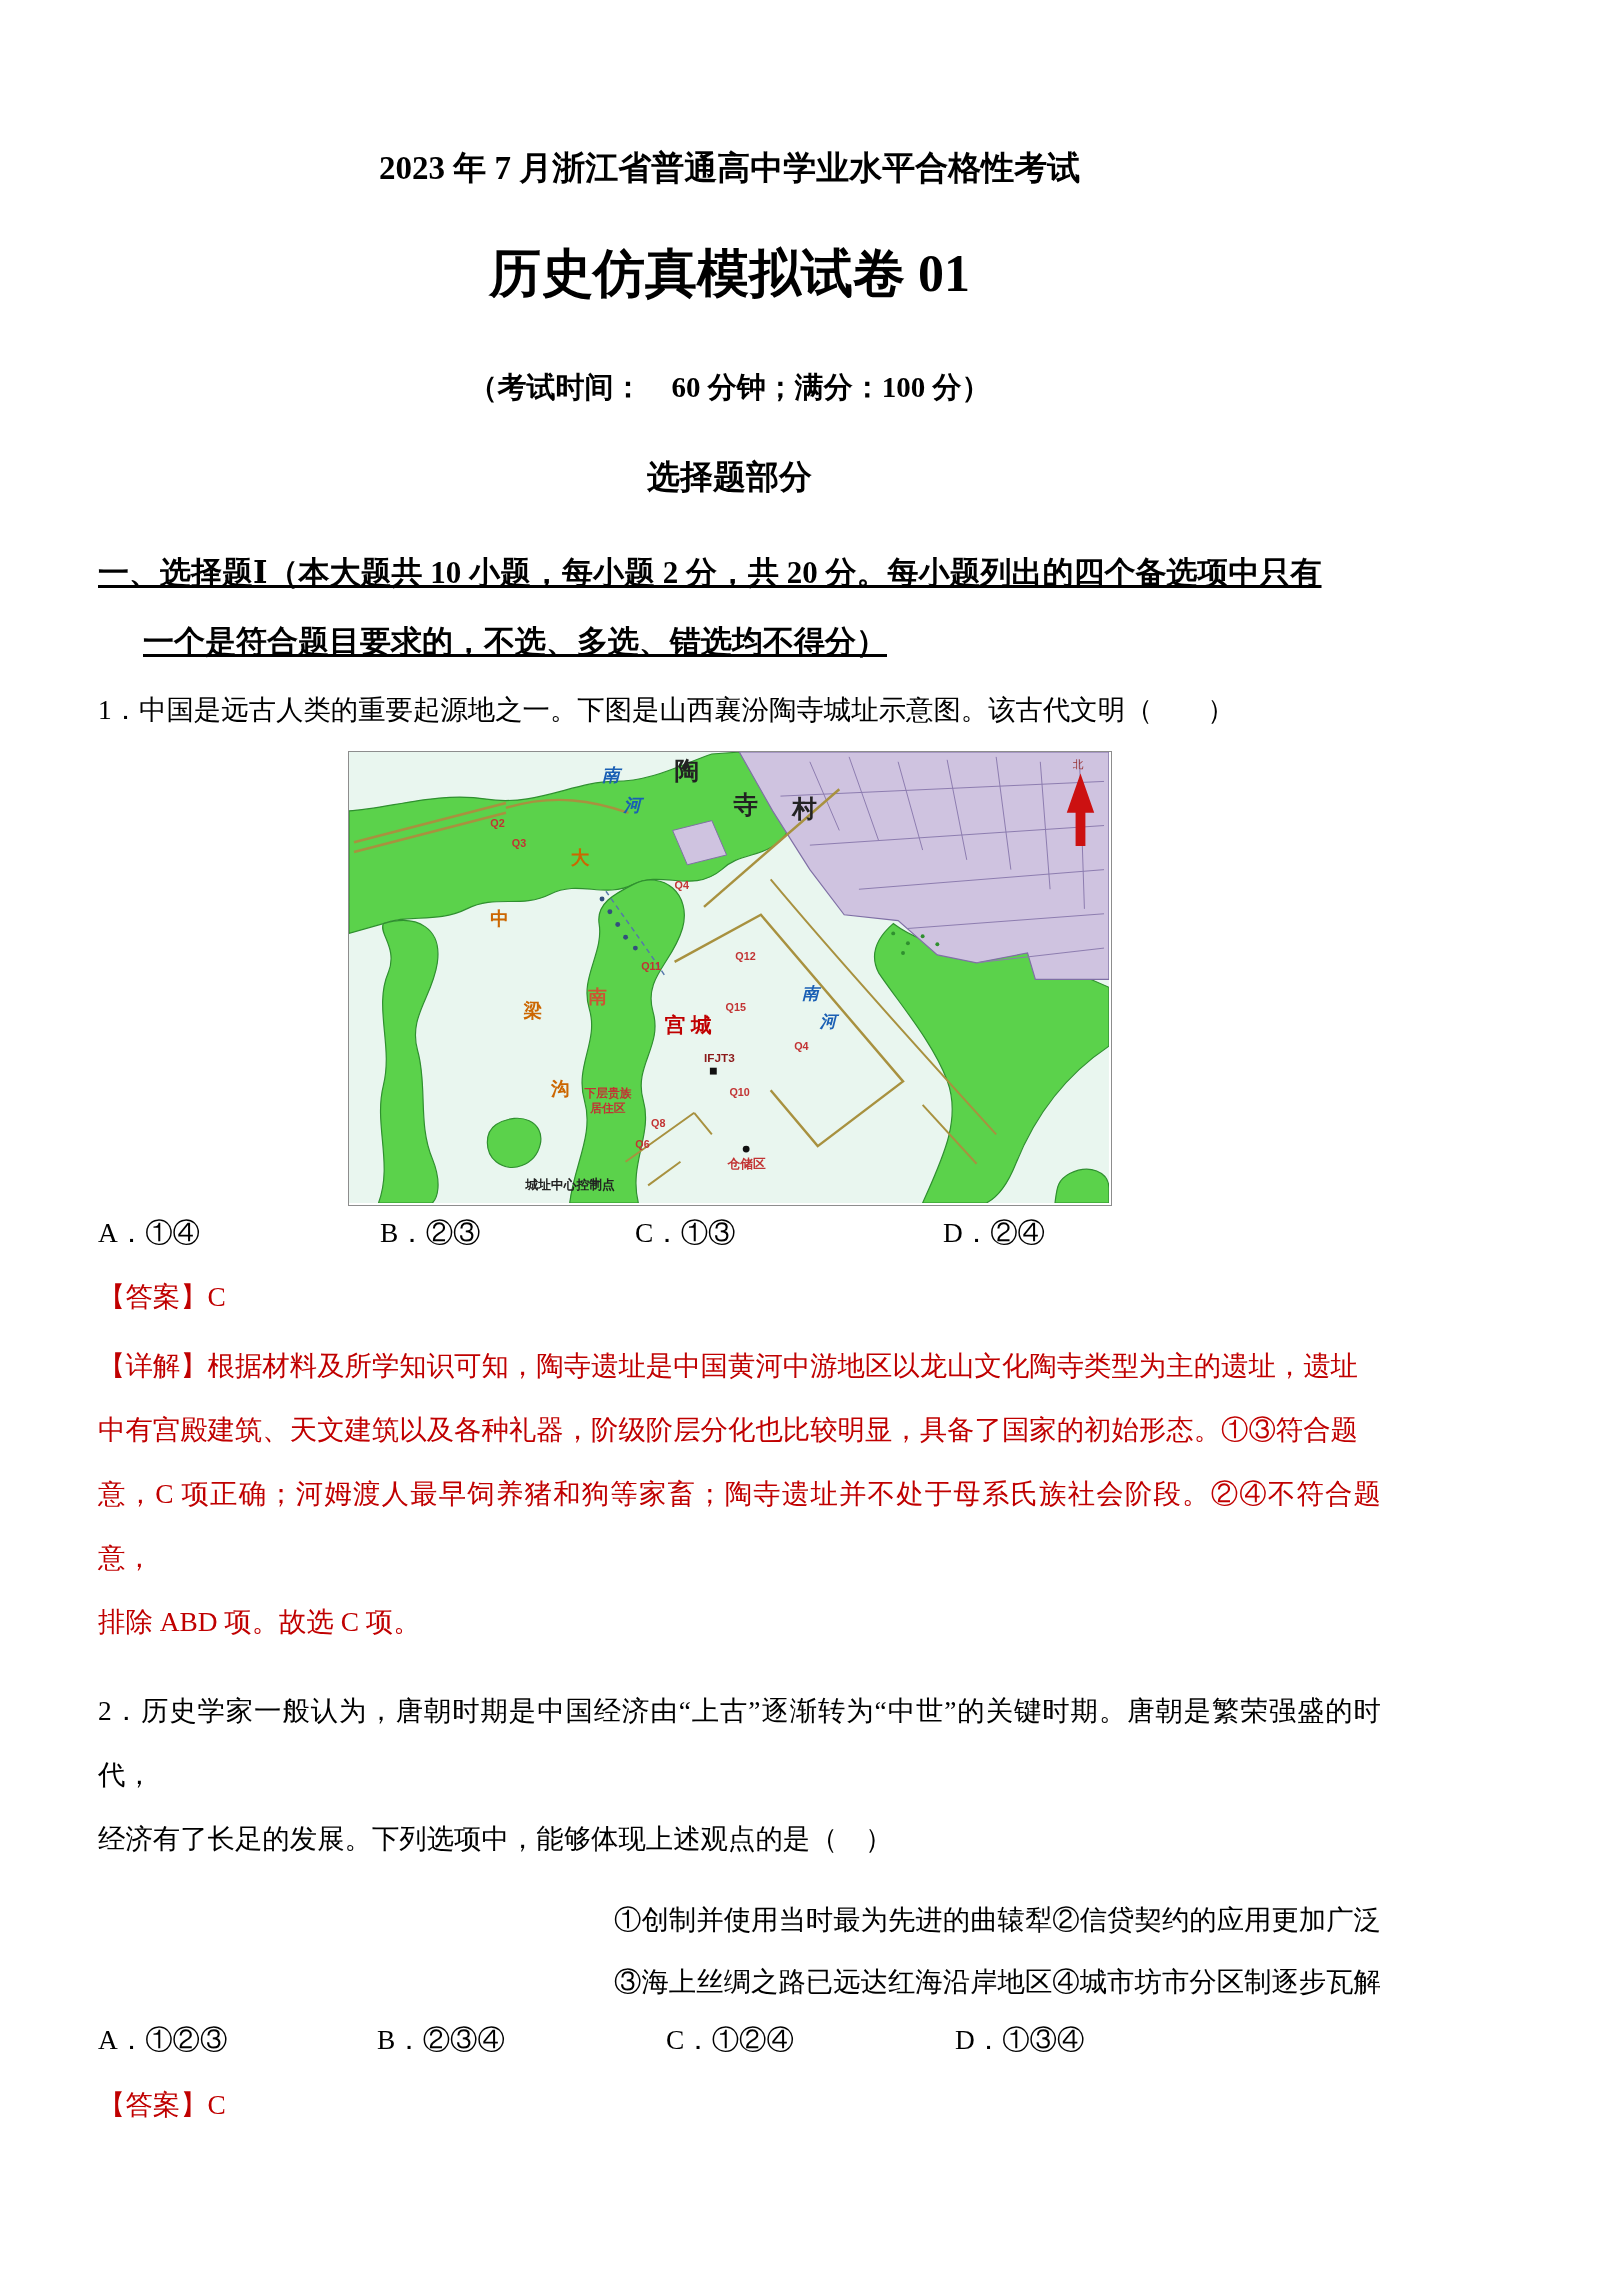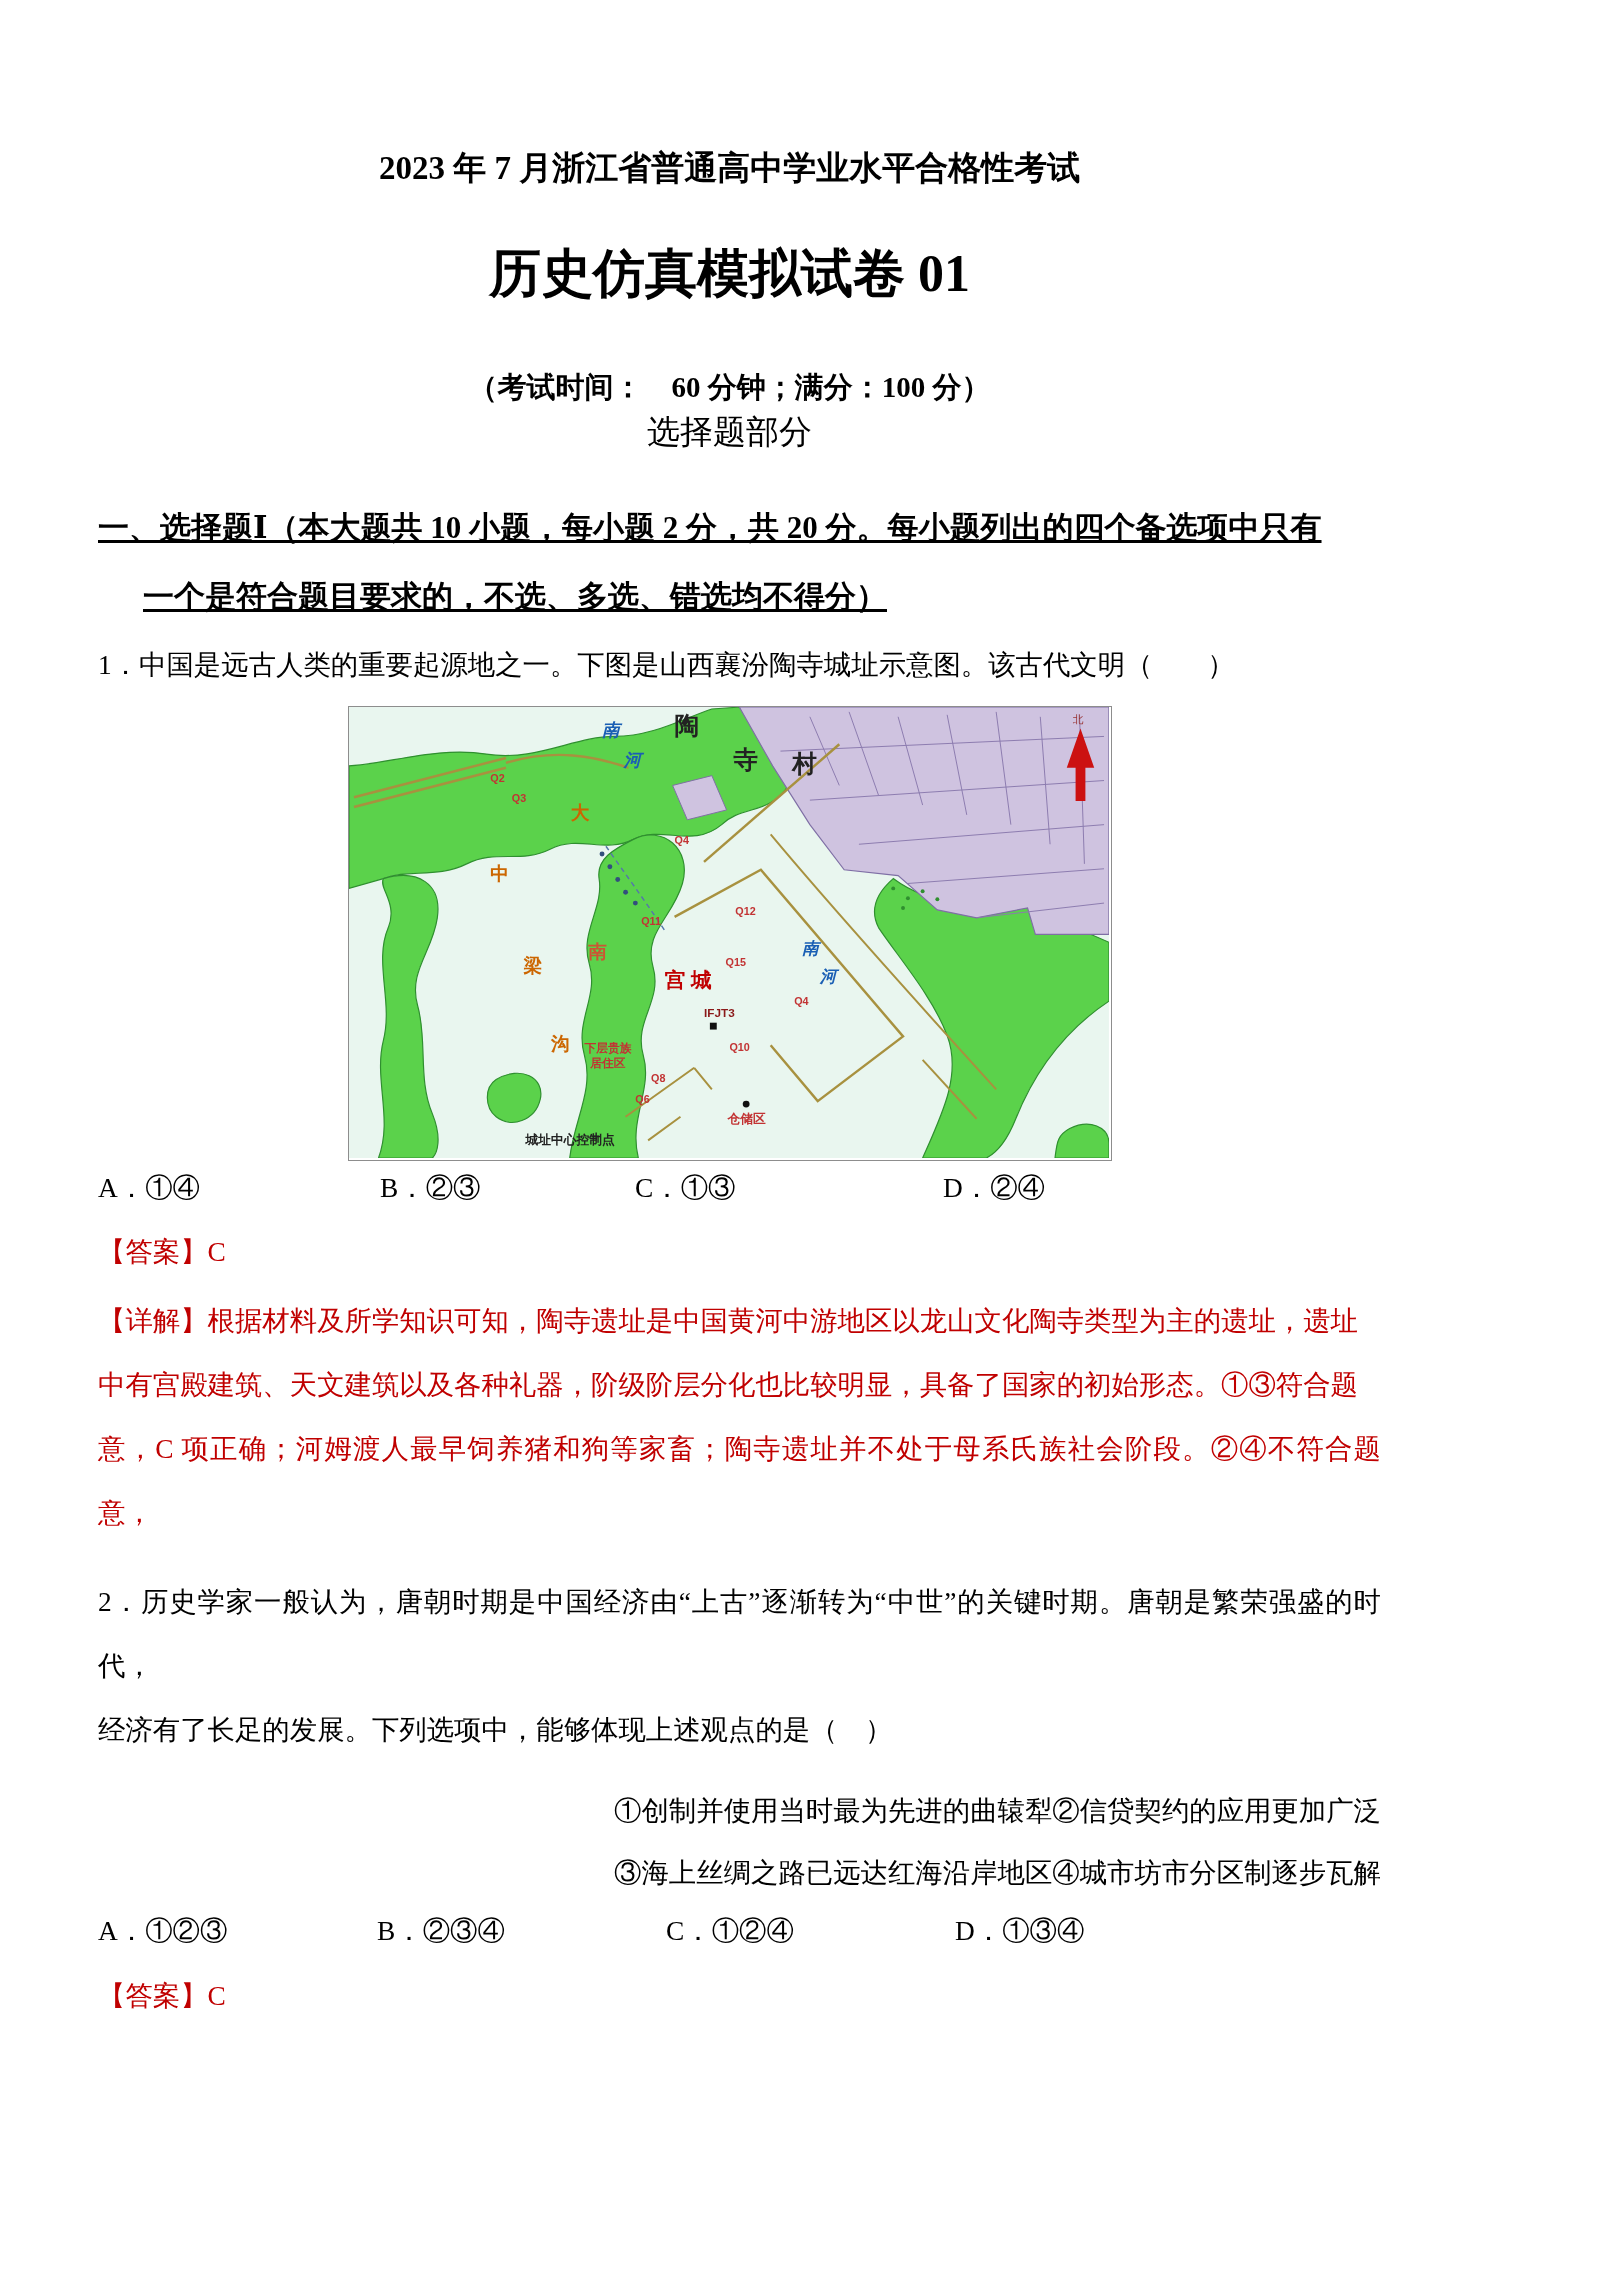--- a/index.html
+++ b/index.html
@@ -5,21 +5,21 @@
   html,body { margin:0; padding:0; background:#ffffff; }
   .page {
     width:1459px; height:2294px; background:#ffffff; position:relative;
     font-family:"Liberation Serif","DejaVu Serif",serif; color:#000;
     overflow:hidden;
   }
   .center { text-align:center; }
   .t1 { padding-top:145px; font-size:33px; font-weight:bold; line-height:47px; }
   .t2 { margin-top:54px; font-size:52px; font-weight:bold; line-height:55px; }
   .info { margin-top:65px; font-size:29px; font-weight:bold; line-height:43px; }
-  .sec { font-size:33px; font-weight:normal; line-height:47px; }
+  .sec { margin-top:45px; font-size:33px; font-weight:bold; line-height:47px; }
   .instr { margin:37px 78px 0 98px; font-size:31px; font-weight:bold; line-height:69px;text-decoration:underline; }
   .instr .l2 { padding-left:45px; }
   .bodyblock { margin-left:98px; margin-right:78px; font-size:27.4px; }
   .stem { margin-top:5.9px; line-height:57px; }
   .mapwrap { margin:11.8px 0 0 250px; width:762px; height:453px; border:1px solid #8d8d8d; }
   .opts { margin-top:25.5px; line-height:61px; }
   .choices { display:flex; margin-top:5px; line-height:45px; }
   .choices span { display:inline-block; }
   .red { color:#c00000; }
   .answer { margin-top:19.6px; line-height:45px; }
@@ -143,20 +143,21 @@
       <span style="width:308px">C．①③</span>
       <span>D．②④</span>
     </div>
 
     <div class="answer red"><span>【答案】</span><span>C</span></div>
 
     <div class="detail red">
       <div>【详解】根据材料及所学知识可知，陶寺遗址是中国黄河中游地区以龙山文化陶寺类型为主的遗址，遗址</div>
       <div>中有宫殿建筑、天文建筑以及各种礼器，阶级阶层分化也比较明显，具备了国家的初始形态。①③符合题</div>
       <div>意，C 项正确；河姆渡人最早饲养猪和狗等家畜；陶寺遗址并不处于母系氏族社会阶段。②④不符合题意，</div>
+      <div>排除 ABD 项。故选 C 项。</div>
     </div>
   </div>
 
   <div class="bodyblock">
     <div class="q2stem">
       <div>2．历史学家一般认为，唐朝时期是中国经济由“上古”逐渐转为“中世”的关键时期。唐朝是繁荣强盛的时代，</div>
       <div>经济有了长足的发展。下列选项中，能够体现上述观点的是（　）</div>
     </div>
 
     <div class="q2opts">

